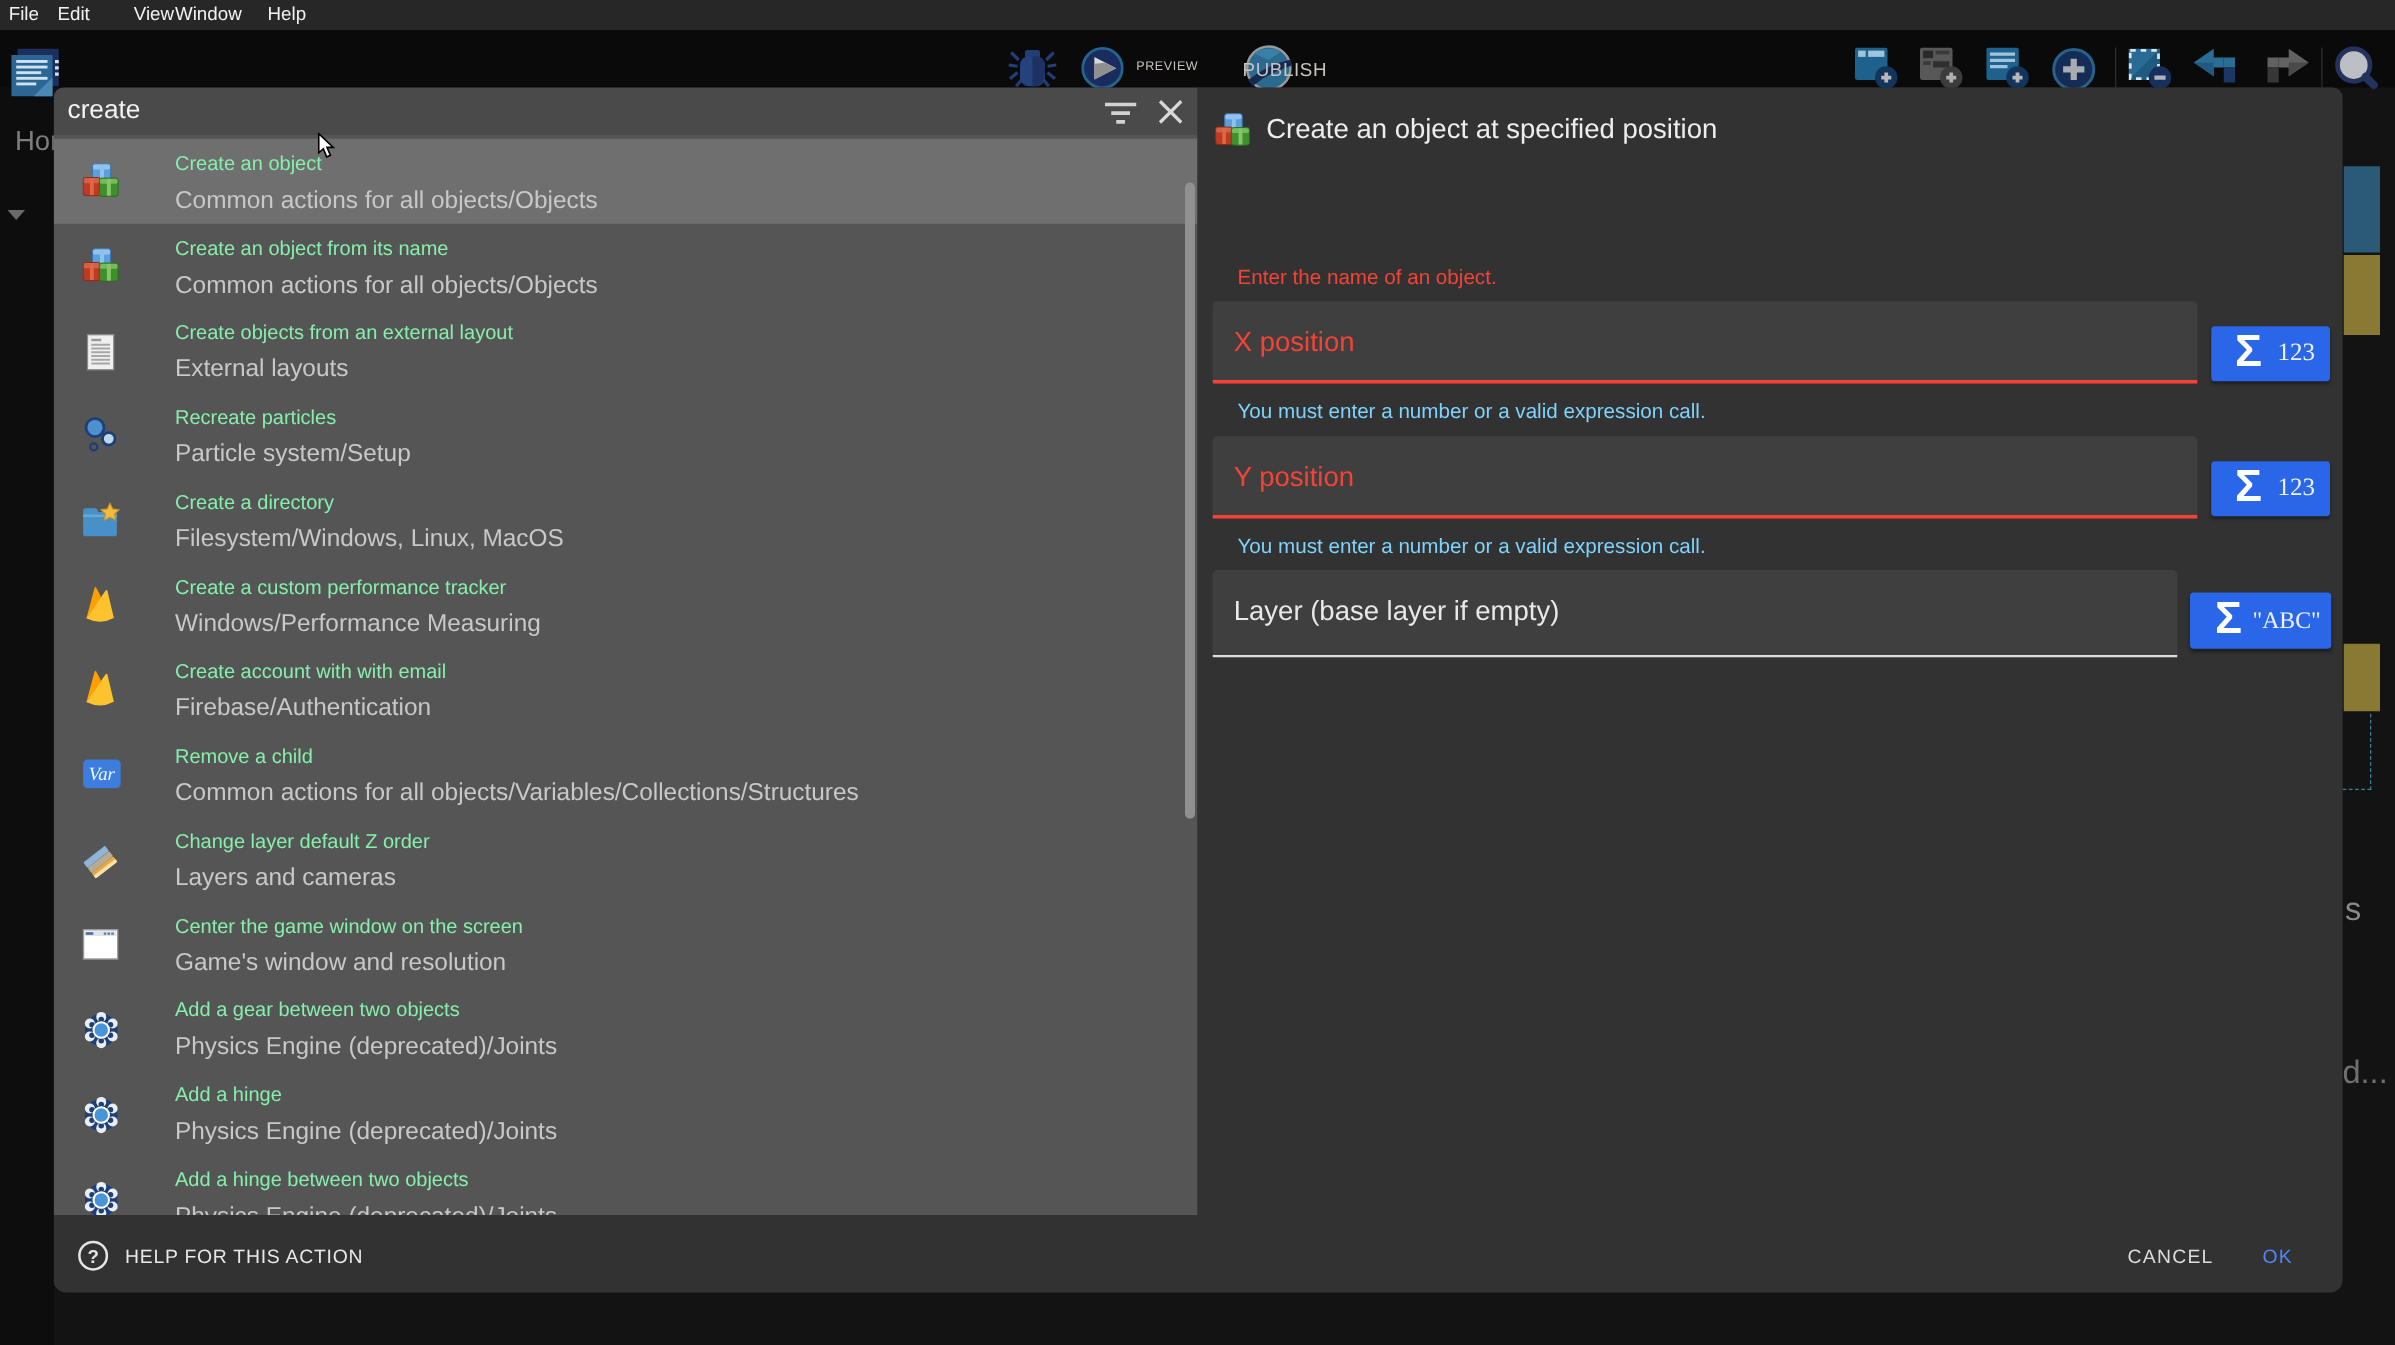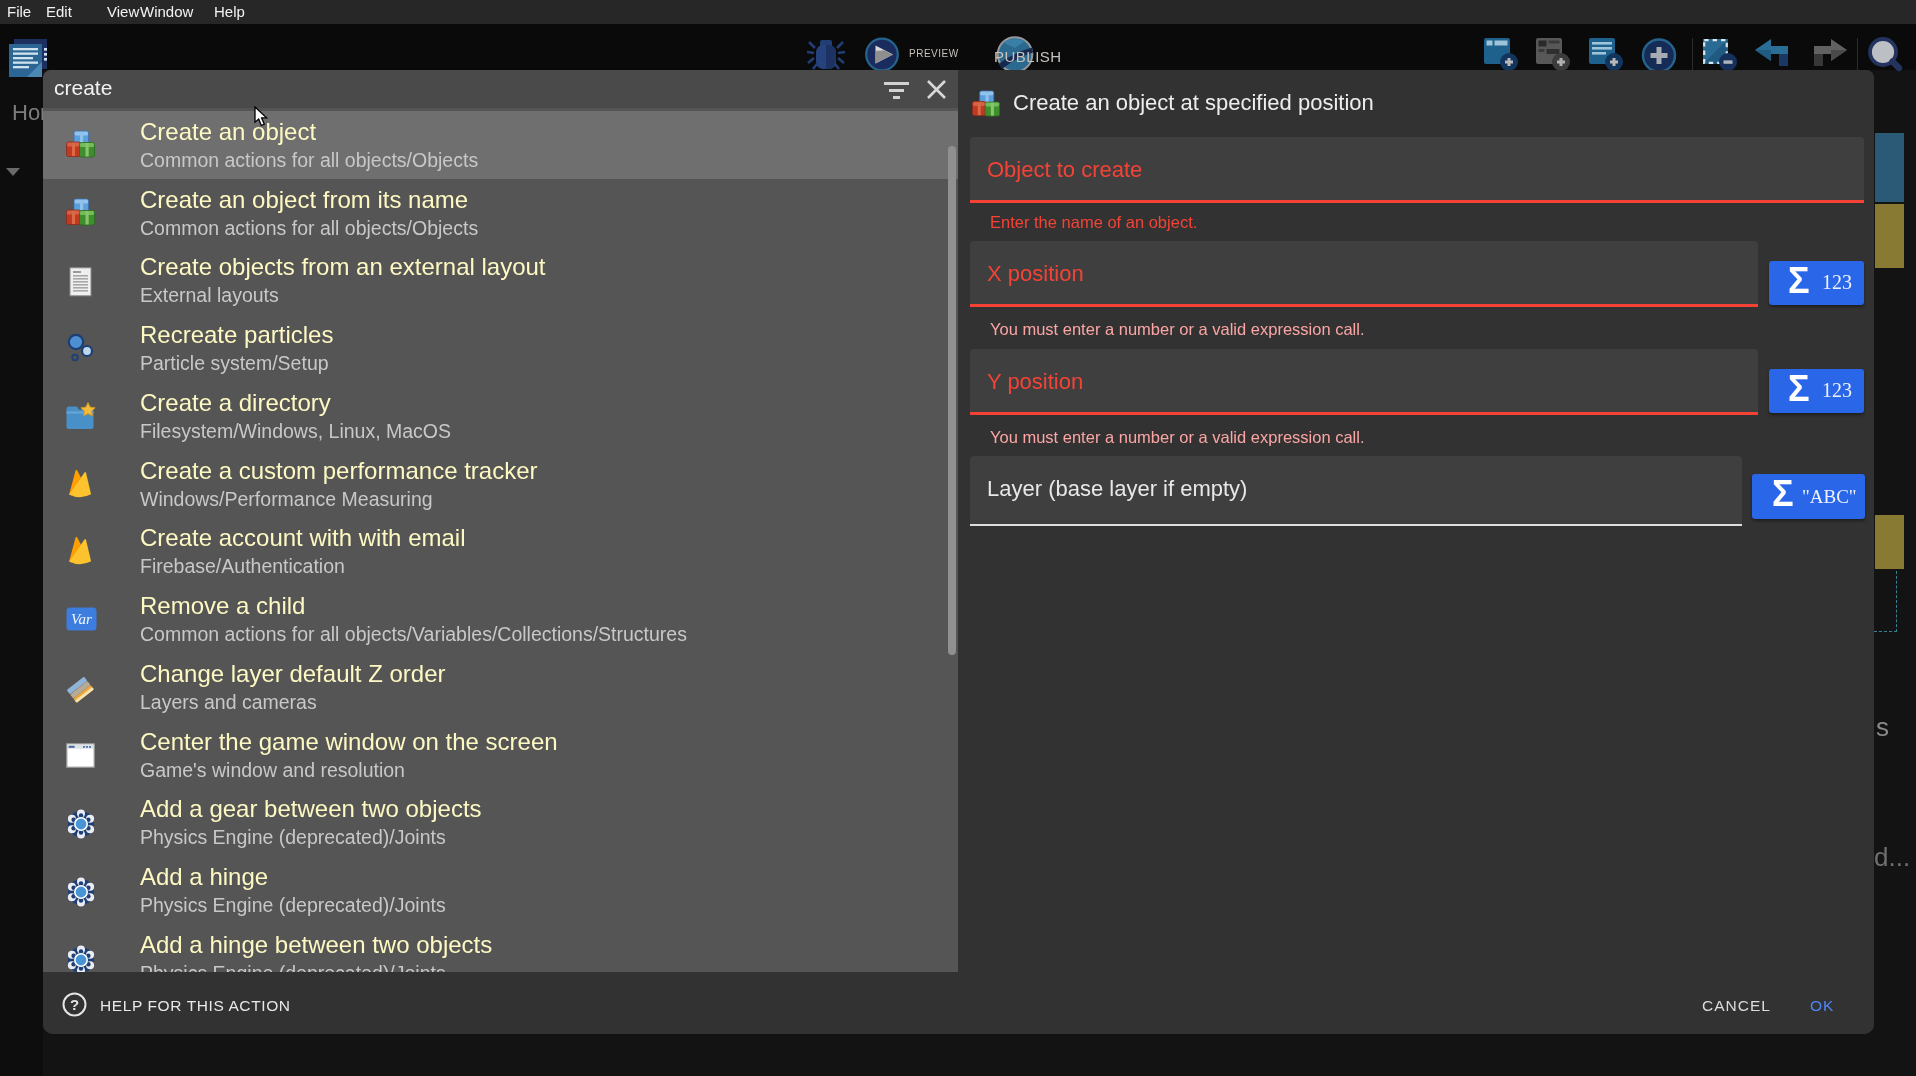--- a/index.html
+++ b/index.html
@@ -13,32 +13,32 @@
 #toolbar { left:0; top:24px; width:1916px; height:46px; background:#0a0a0b; }
 .tbtext { position:absolute; color:#c8c2bc; font-size:16px; letter-spacing:0.5px; top:48px; }
 .tsep { position:absolute; top:38px; width:1px; height:32px; background:#2c2c2c; }
 
 #dialog { left:43px; top:70px; width:1831px; height:964px; border-radius:8px 8px 10px 10px; overflow:hidden; background:#323232; }
 #lhead { left:0; top:0; width:915px; height:38px; background:#4a4a4a; }
 #lhead .q { position:absolute; left:11px; top:6px; font-size:21px; color:#f2f2f2; }
 #list { left:0; top:38px; width:915px; height:864px; background:#555555; overflow:hidden; }
 .row { position:absolute; left:0; width:915px; height:68px; }
 .row.sel { background:#6f6f6f; }
-.row .t { position:absolute; left:97px; top:9px; font-size:24px; line-height:24px; color:#fef9c3; white-space:nowrap; }
+.row .t { position:absolute; left:97px; top:9px; font-size:16px; line-height:24px; color:#86efac; white-space:nowrap; }
 .row .s { position:absolute; left:97px; top:37px; font-size:19.5px; line-height:24px; color:#c8c8c8; white-space:nowrap; }
 .row svg { position:absolute; left:23px; top:18px; }
 #sbthumb { left:905px; top:76px; width:8px; height:509px; background:#909090; border-radius:4px; }
 
 #rpanel { left:915px; top:0; width:916px; height:902px; background:#323232; }
 #rtitle { position:absolute; left:55px; top:20px; font-size:22px; color:#ededed; }
 .field { position:absolute; left:12px; background:#3f3f3f; border-radius:4px 4px 0 0; }
 .field.err { border-bottom:3px solid #f44336; }
 .flabel { position:absolute; left:17px; top:20px; font-size:22px; color:#f44336; }
 .fhelp { position:absolute; left:32px; font-size:16.5px; color:#f44336; }
-.ferr { position:absolute; left:32px; font-size:16.5px; color:#fca5a5; }
+.ferr { position:absolute; left:32px; font-size:16.5px; color:#7dd3fc; }
 .sigbtn { position:absolute; background:#2a66e8; border-radius:3px; box-shadow:0 2px 3px rgba(0,0,0,0.4); }
 .sigbtn .sg { position:absolute; font-size:36px; font-weight:bold; color:#fff; top:-1px; }
 .sigbtn .lb { position:absolute; color:#eef2fb;font-family:Liberation Serif, serif; }
 
 #footer { left:0; top:902px; width:1831px; height:62px; background:#323232; }
 #helptxt { position:absolute; left:57px; top:25px; font-size:15.5px; letter-spacing:0.6px; color:#e8e8e8; }
 #cancel { position:absolute; left:1659px; top:25px; font-size:15.5px; letter-spacing:1px; color:#dcdcdc; }
 #ok { position:absolute; left:1767px; top:25px; font-size:15.5px; letter-spacing:1px; color:#4e86f5; }
 
 #hometab { left:12px; top:100px; font-size:22px; color:#7d7d7d; }
@@ -292,23 +292,20 @@
       <svg class="abs" style="left:883px;top:9px" width="21" height="21" viewBox="0 0 21 21">
         <path d="M2 2 L19 19 M19 2 L2 19" stroke="#d8d8d8" stroke-width="2.6"></path>
       </svg>
     </div>
     <div id="sbthumb" class="abs"></div>
     <div id="rpanel" class="abs">
       <svg class="abs" style="left:14px;top:20px" width="29" height="29" viewBox="0 0 30 30">
           <use href="#cubes"></use>
         </svg>
       <div id="rtitle">Create an object at specified position</div>
-      <div class="field err" style="top:67px;width:894px;height:66px">
-          <div class="flabel">Object to create</div>
-        </div>
       <div class="fhelp" style="top:143px">Enter the name of an object.</div>
       <div class="field err" style="top:171px;width:788px;height:66px">
           <div class="flabel">X position</div>
         </div>
       <div class="sigbtn" style="left:811px;top:191px;width:95px;height:44px">
           <span class="sg" style="left:19px">Σ</span>
           <span class="lb" style="left:53px;top:10px;font-size:20px">123</span>
         </div>
       <div class="ferr" style="top:250px">You must enter a number or a valid expression call.</div>
       <div class="field err" style="top:279px;width:788px;height:66px">

